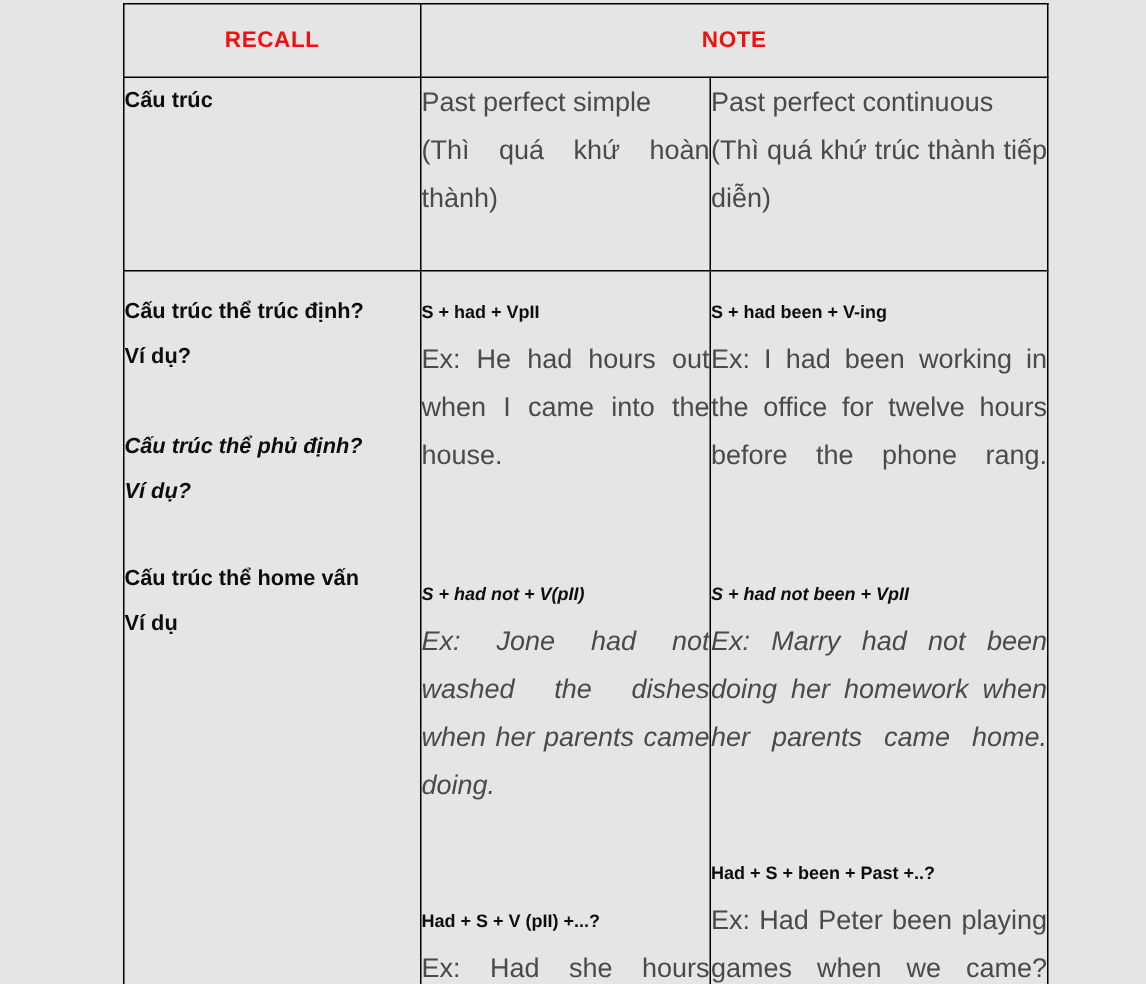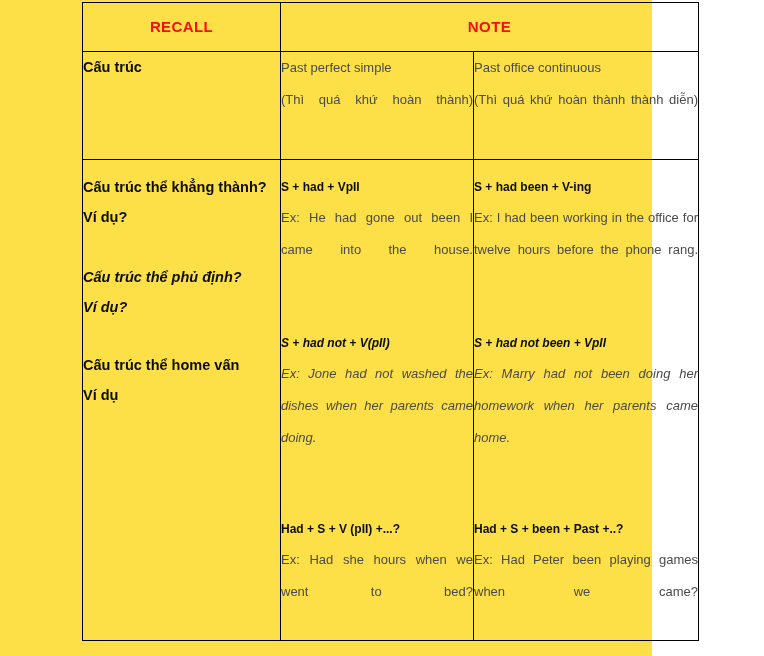--- a/index.html
+++ b/index.html
@@ -8,23 +8,23 @@
     background: #ffffff;
   }
   body {
     width: 764px;
     height: 656px;
     font-family: "Liberation Sans", sans-serif;
     overflow: hidden;
   }
   .page {
     position: relative;
-    width: 652px;
+    width: 764px;
     height: 656px;
-    background: #fde047;
+    background: #e5e5e5;
   }
   .grammar-table {
     position: absolute;
     left: 82px;
     top: 2px;
     width: 616px;
     border-collapse: collapse;
     table-layout: fixed;
   }
   .grammar-table td {
@@ -69,21 +69,21 @@
   }
 
   
   .formula {
     font-size: 12px;
     font-weight: 700;
     color: #0d0d0d;
     line-height: 30px;
   }
   .note-text {
-    font-size: 13px;
+    font-size: 18px;
     color: #4a4a4a;
     line-height: 32px;
     text-align: justify;
     text-justify: inter-word;
     margin: 0;
   }
   
   .note-text::after {
     content: "";
     display: inline-block;
@@ -129,46 +129,46 @@
 
       <tr class="row-structure">
         <td class="cell-pad-left">
           <div class="prompt">Cấu trúc</div>
         </td>
         <td class="cell-pad">
           <p class="note-text nojust">Past perfect simple</p>
           <p class="note-text">(Thì quá khứ hoàn thành)</p>
         </td>
         <td class="cell-pad">
-          <p class="note-text nojust">Past office continuous</p>
-          <p class="note-text">(Thì quá khứ hoàn thành thành diễn)</p>
+          <p class="note-text nojust">Past perfect continuous</p>
+          <p class="note-text">(Thì quá khứ trúc thành tiếp diễn)</p>
         </td>
       </tr>
 
       <tr>
 
         <td class="block-cell cell-pad-left">
           <div class="sub sub-gap-1">
-            <div class="prompt">Cấu trúc thể khẳng thành?</div>
+            <div class="prompt">Cấu trúc thể trúc định?</div>
             <div class="prompt">Ví dụ?</div>
           </div>
           <div class="sub sub-gap-2">
             <div class="prompt">Cấu trúc thể phủ định?</div>
             <div class="prompt">Ví dụ?</div>
           </div>
           <div class="sub sub-gap-3">
             <div class="prompt">Cấu trúc thể home vấn</div>
             <div class="prompt">Ví dụ</div>
           </div>
         </td>
 
         <td class="block-cell cell-pad">
           <div class="sub sub-gap-1">
             <div class="formula">S + had + VpII</div>
-            <p class="note-text">Ex: He had gone out been I came into the house.</p>
+            <p class="note-text">Ex: He had hours out when I came into the house.</p>
           </div>
           <div class="sub sub-gap-2">
             <div class="formula">S + had not + V(pII)</div>
             <p class="note-text">Ex: Jone had not washed the dishes when her parents came doing.</p>
           </div>
           <div class="sub sub-gap-3">
             <div class="formula">Had + S + V (pII) +...?</div>
             <p class="note-text">Ex: Had she hours when we went to bed?</p>
           </div>
         </td>

